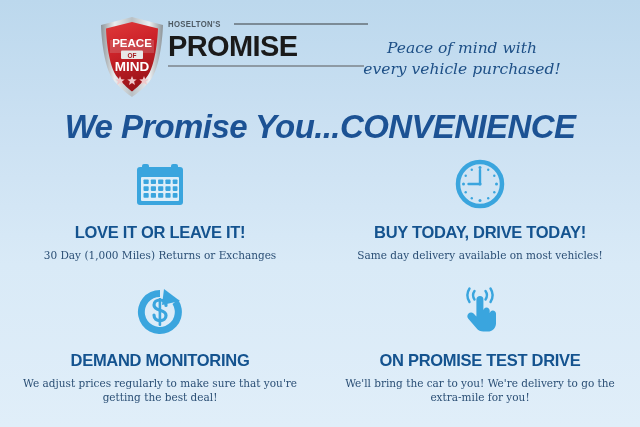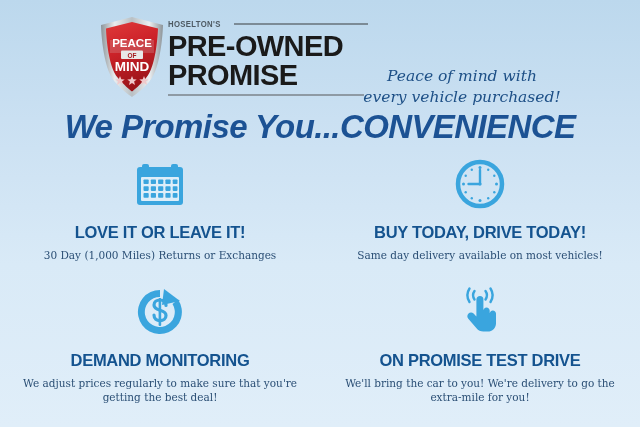--- a/index.html
+++ b/index.html
@@ -95,21 +95,20 @@
     position: absolute;
     left: 362px;
     top: 30px;
     width: 200px;
     text-align: center;
     font-family: "DejaVu Serif", serif;
     font-style: italic;
     font-size: 15.5px;
     line-height: 21px;
     color: #1d4f86;
-    margin-top: 28px;
   }
 
   
   .headline {
     position: absolute;
     left: 0;
     top: 108px;
     width: 640px;
     text-align: center;
     font-family: "Liberation Sans", sans-serif;
@@ -198,21 +197,20 @@
           <polygon points="45,60 46.3,63.2 49.7,63.4 47.1,65.6 48,68.9 45,67 42,68.9 42.9,65.6 40.3,63.4 43.7,63.2"></polygon>
         </g>
       </svg>
     </div>
 
     <div class="lockup">
       <div class="lockup-top">
         <span class="hoseltons">HOSELTON'S</span>
         <span class="rule"></span>
       </div>
-      <div class="lockup-title">PRE-OWNED</div>
       <div class="lockup-title">PROMISE</div>
       <div class="rule-bottom"></div>
     </div>
 
     <div class="tagline">
       <div>Peace of mind with</div>
       <div>every vehicle purchased!</div>
     </div>
   </div>
 

